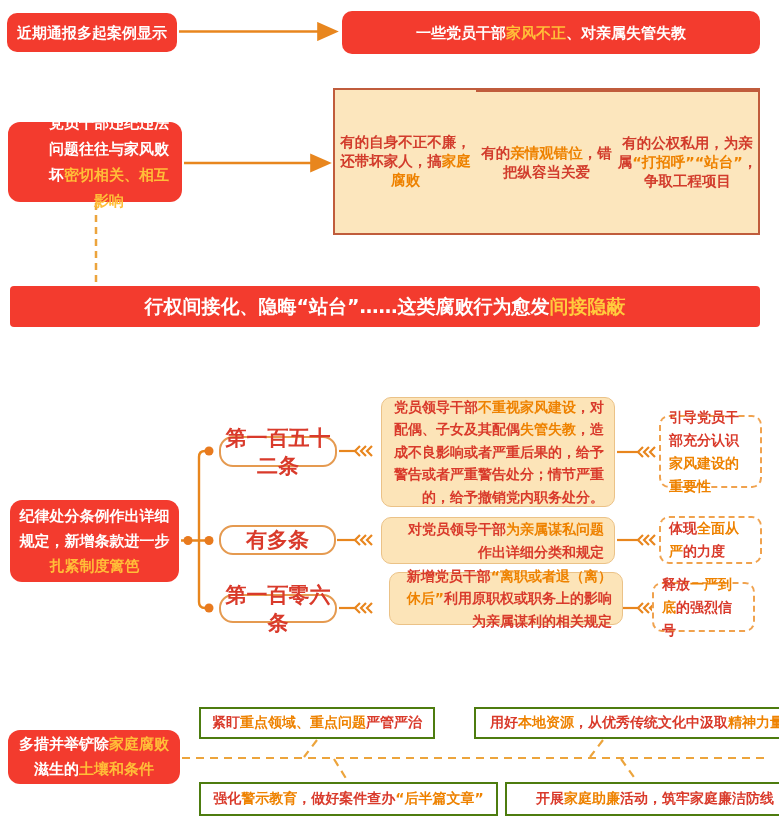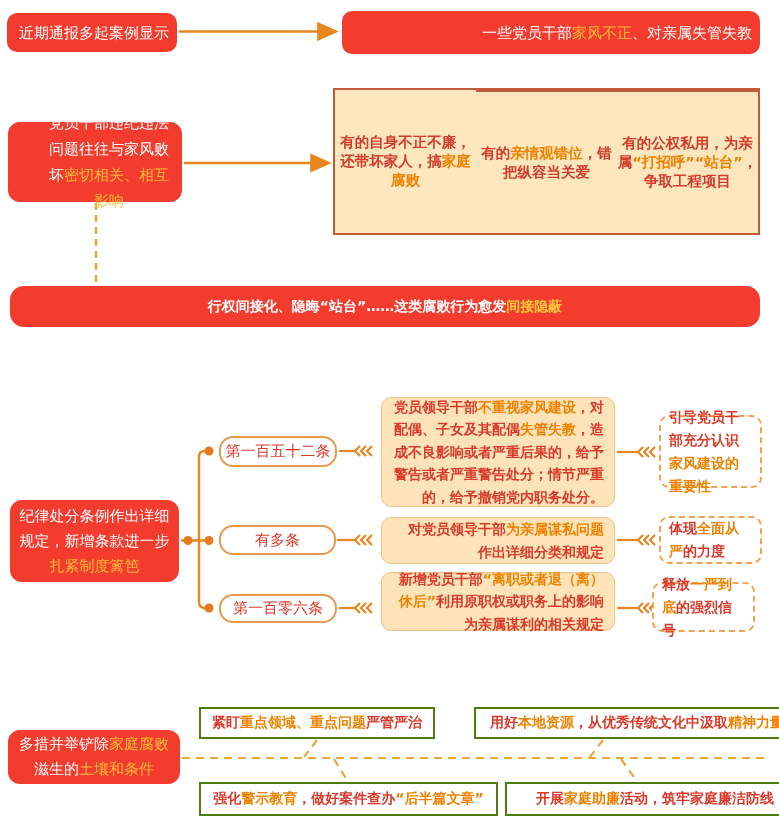--- a/index.html
+++ b/index.html
@@ -18,26 +18,25 @@
     width: 779px; height: 828px;
     z-index: 0;
   }
   .box { position: absolute; display: flex; align-items: center; justify-content: center; z-index: 1; }
 
   
   .red-box {
     background: #F33B2E;
     color: #ffffff;
     border-radius: 12px;
-    font-weight: normal;
+    font-weight: bold;
     text-align: center;
     line-height: 26px;
     font-size: 15px;
     padding: 4px 8px;
-    justify-content: flex-end;
   }
   .red-box .h { color: #FFBE38; }
 
   
   .stack {
     position: absolute;
     background: #FCE6BD;
     border: 2px solid #C05C3C;
     display: flex;
     flex-direction: row;
@@ -53,35 +52,35 @@
     color: #D23C2C;
     text-align: center;
   }
   .stack-row + .stack-row { border-top: 2px solid #C05C3C; }
   .stack-row .h { color: #EE8200; }
 
   
   .banner {
     background: #F33B2E;
     color: #ffffff;
-    border-radius: 14px;
-    font-weight: bold;
-    font-size: 14px;
+    border-radius: 4px;
+    font-weight: bold;
+    font-size: 19px;
     text-align: center;
   }
   .banner .h { color: #FFCB3D; }
 
   
   .label-box {
     background: #ffffff;
     border: 2px solid #E59A50;
     border-radius: 14px;
     color: #D93A2B;
-    font-weight: normal;
-    font-size: 15px;
+    font-weight: bold;
+    font-size: 21px;
     text-align: center;
   }
 
   
   .detail-box {
     background: #FCE4B8;
     border: 1.5px solid #EBC287;
     border-radius: 10px;
     color: #D93A2B;
     font-weight: bold;
@@ -207,21 +206,21 @@
   <div class="box label-box" style="left:219px; top:594px; width:118px; height:29px;">
       <span><span>第一百零六条</span></span>
     </div>
 
   <div class="box detail-box" style="left:381px; top:397px; width:234px; height:110px;">
       <span><span>党员领导干部</span><span class="h">不重视家风建设</span><span>，对配偶、子女及其配偶</span><span class="h">失管失教</span><span>，造成不良影响或者严重后果的，给予警告或者严重警告处分；情节严重的，给予撤销党内职务处分。</span></span>
     </div>
   <div class="box detail-box" style="left:381px; top:517px; width:234px; height:47px;padding-left:16px;">
       <span><span>对党员领导干部</span><span class="h">为亲属谋私问题</span><span>作出详细分类和规定</span></span>
     </div>
-  <div class="box detail-box" style="left:381px; top:572px; width:234px; height:59px;">
+  <div class="box detail-box" style="left:389px; top:572px; width:234px; height:53px;">
       <span><span>新增党员干部</span><span class="h">“离职或者退（离）休后”</span><span>利用原职权或职务上的影响为亲属谋利的相关规定</span></span>
     </div>
 
   <div class="box note-box" style="left:659px; top:415px; width:103px; height:73px;">
       <span><span>引导党员干部充分认识</span><span class="h">家风建设的重要性</span></span>
     </div>
   <div class="box note-box" style="left:659px; top:516px; width:103px; height:48px;">
       <span><span>体现</span><span class="h">全面从严</span><span>的力度</span></span>
     </div>
   <div class="box note-box" style="left:652px; top:582px; width:103px; height:50px;">

